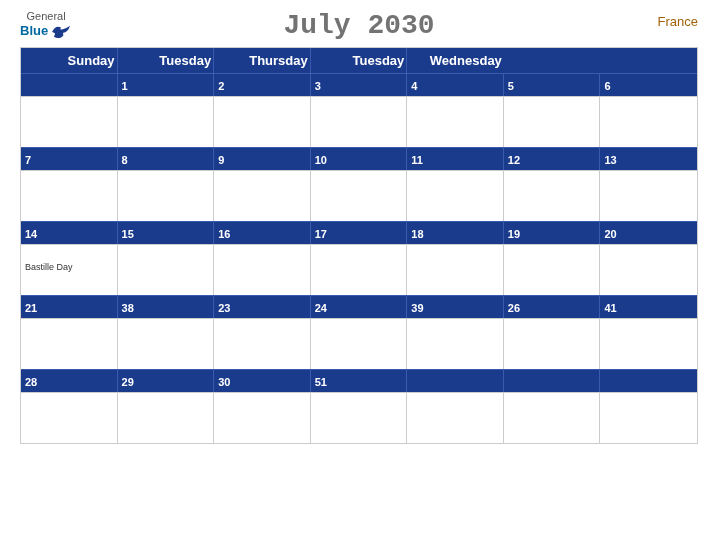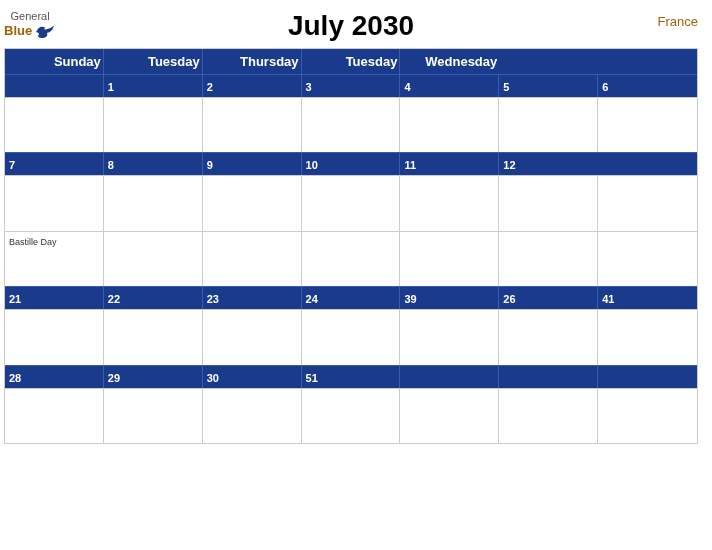--- a/index.html
+++ b/index.html
@@ -8,21 +8,21 @@
       height: 550px;
       font-family: Arial, sans-serif;
       background: #fff;
       overflow: hidden;
     }
     .page {
       width: 712px;
       height: 454px;
       display: flex;
       flex-direction: column;
-      padding: 10px 14px 10px 4px;
+      padding: 10px 14px 10px 20px;
     }
     .header {
       display: flex;
       align-items: center;
       justify-content: center;
       position: relative;
       margin-bottom: 6px;
     }
     .logo {
       position: absolute;
@@ -33,33 +33,34 @@
       align-items: center;
     }
     .logo-text-general {
       font-size: 11px;
       color: #555;
       line-height: 1.1;
     }
     .logo-text-blue {
       font-size: 13px;
       font-weight: bold;
-      color: #a16207;
+      color: #0369a1;
       line-height: 1.1;
     }
     .logo-bird {
       width: 22px;
       height: 18px;
       margin-top: 1px;
     }
     .title {
       font-size: 28px;
       font-weight: bold;
-      color: #000000;
+      color: #737373;
       text-align: center;
+      font-family: Liberation Mono, monospace;
     }
     .country {
       position: absolute;
       right: 0;
       top: 4px;
       font-size: 13px;
       color: #a16207;
     }
     .calendar {
       flex: 1;
@@ -101,21 +102,21 @@
       flex-direction: column;
       position: relative;
       background: #fff;
     }
     .day-cell:last-child {
       border-right: none;
     }
     .event-label {
       font-size: 9px;
       color: #333;
-      margin-top: 2px;
+      margin-top: 14px;
     }
     .week-header-row {
       display: grid;
       grid-template-columns: repeat(7, 1fr);
       background-color: #1a3a8c;
       border-top: 1px solid #3a5ab0;
     }
     .week-header-cell {
       border-right: 1px solid #3a5ab0;
       padding: 2px 4px;
@@ -184,48 +185,58 @@
         <div class="day-cell"></div>
       </div>
 
       <div class="week-header-row">
         <div class="week-header-cell"><span class="wh-number">7</span></div>
         <div class="week-header-cell"><span class="wh-number">8</span></div>
         <div class="week-header-cell"><span class="wh-number">9</span></div>
         <div class="week-header-cell"><span class="wh-number">10</span></div>
         <div class="week-header-cell"><span class="wh-number">11</span></div>
         <div class="week-header-cell"><span class="wh-number">12</span></div>
-      </div>
-
-      <div class="week-row" style="flex:1;">
-        <div class="day-cell"></div>
-        <div class="day-cell"></div>
-        <div class="day-cell"></div>
-        <div class="day-cell"></div>
-        <div class="day-cell"></div>
-        <div class="day-cell"></div>
-        <div class="day-cell"></div>
-      </div>
-
+        <div class="week-header-cell"><span class="wh-number">13</span></div>
+      </div>
+
+      <div class="week-row" style="flex:1;">
+        <div class="day-cell"></div>
+        <div class="day-cell"></div>
+        <div class="day-cell"></div>
+        <div class="day-cell"></div>
+        <div class="day-cell"></div>
+        <div class="day-cell"></div>
+        <div class="day-cell"></div>
+      </div>
+
+      <div class="week-header-row">
+        <div class="week-header-cell"><span class="wh-number">14</span></div>
+        <div class="week-header-cell"><span class="wh-number">15</span></div>
+        <div class="week-header-cell"><span class="wh-number">16</span></div>
+        <div class="week-header-cell"><span class="wh-number">17</span></div>
+        <div class="week-header-cell"><span class="wh-number">18</span></div>
+        <div class="week-header-cell"><span class="wh-number">19</span></div>
+        <div class="week-header-cell"><span class="wh-number">20</span></div>
+      </div>
 
       <div class="week-row" style="flex:1;">
         <div class="day-cell">
           <span class="event-label">Bastille Day</span>
         </div>
         <div class="day-cell"></div>
         <div class="day-cell"></div>
         <div class="day-cell"></div>
         <div class="day-cell"></div>
         <div class="day-cell"></div>
         <div class="day-cell"></div>
       </div>
 
       <div class="week-header-row">
         <div class="week-header-cell"><span class="wh-number">21</span></div>
-        <div class="week-header-cell"><span class="wh-number">22</span></div>
+        <div class="week-header-cell"><span class="wh-number">38</span></div>
         <div class="week-header-cell"><span class="wh-number">23</span></div>
         <div class="week-header-cell"><span class="wh-number">24</span></div>
         <div class="week-header-cell"><span class="wh-number">39</span></div>
         <div class="week-header-cell"><span class="wh-number">26</span></div>
         <div class="week-header-cell"><span class="wh-number">41</span></div>
       </div>
 
       <div class="week-row" style="flex:1;">
         <div class="day-cell"></div>
         <div class="day-cell"></div>

